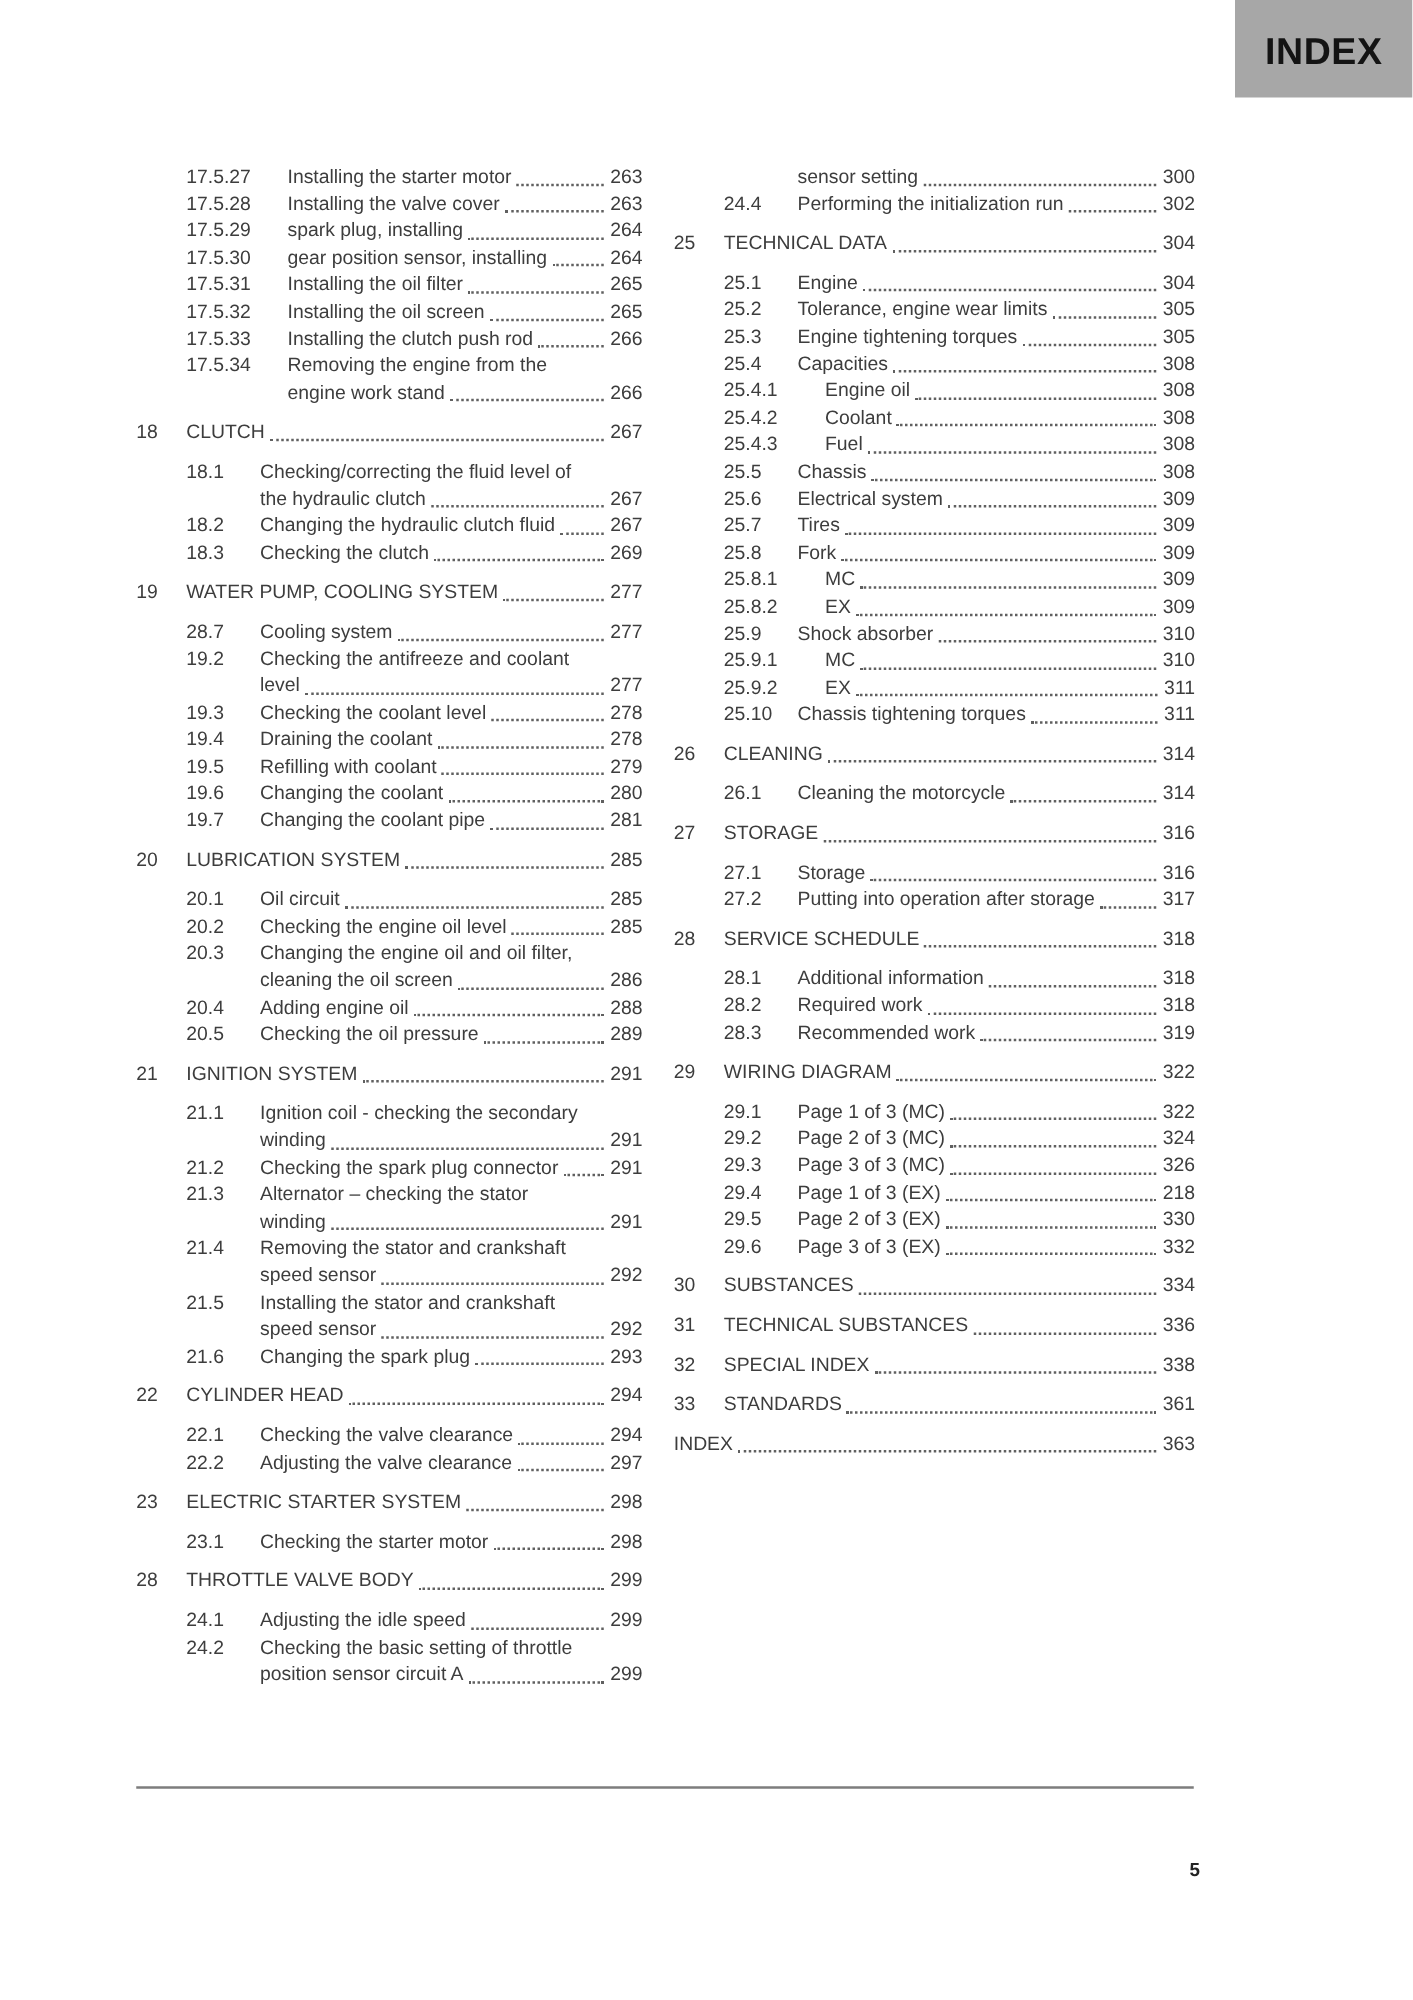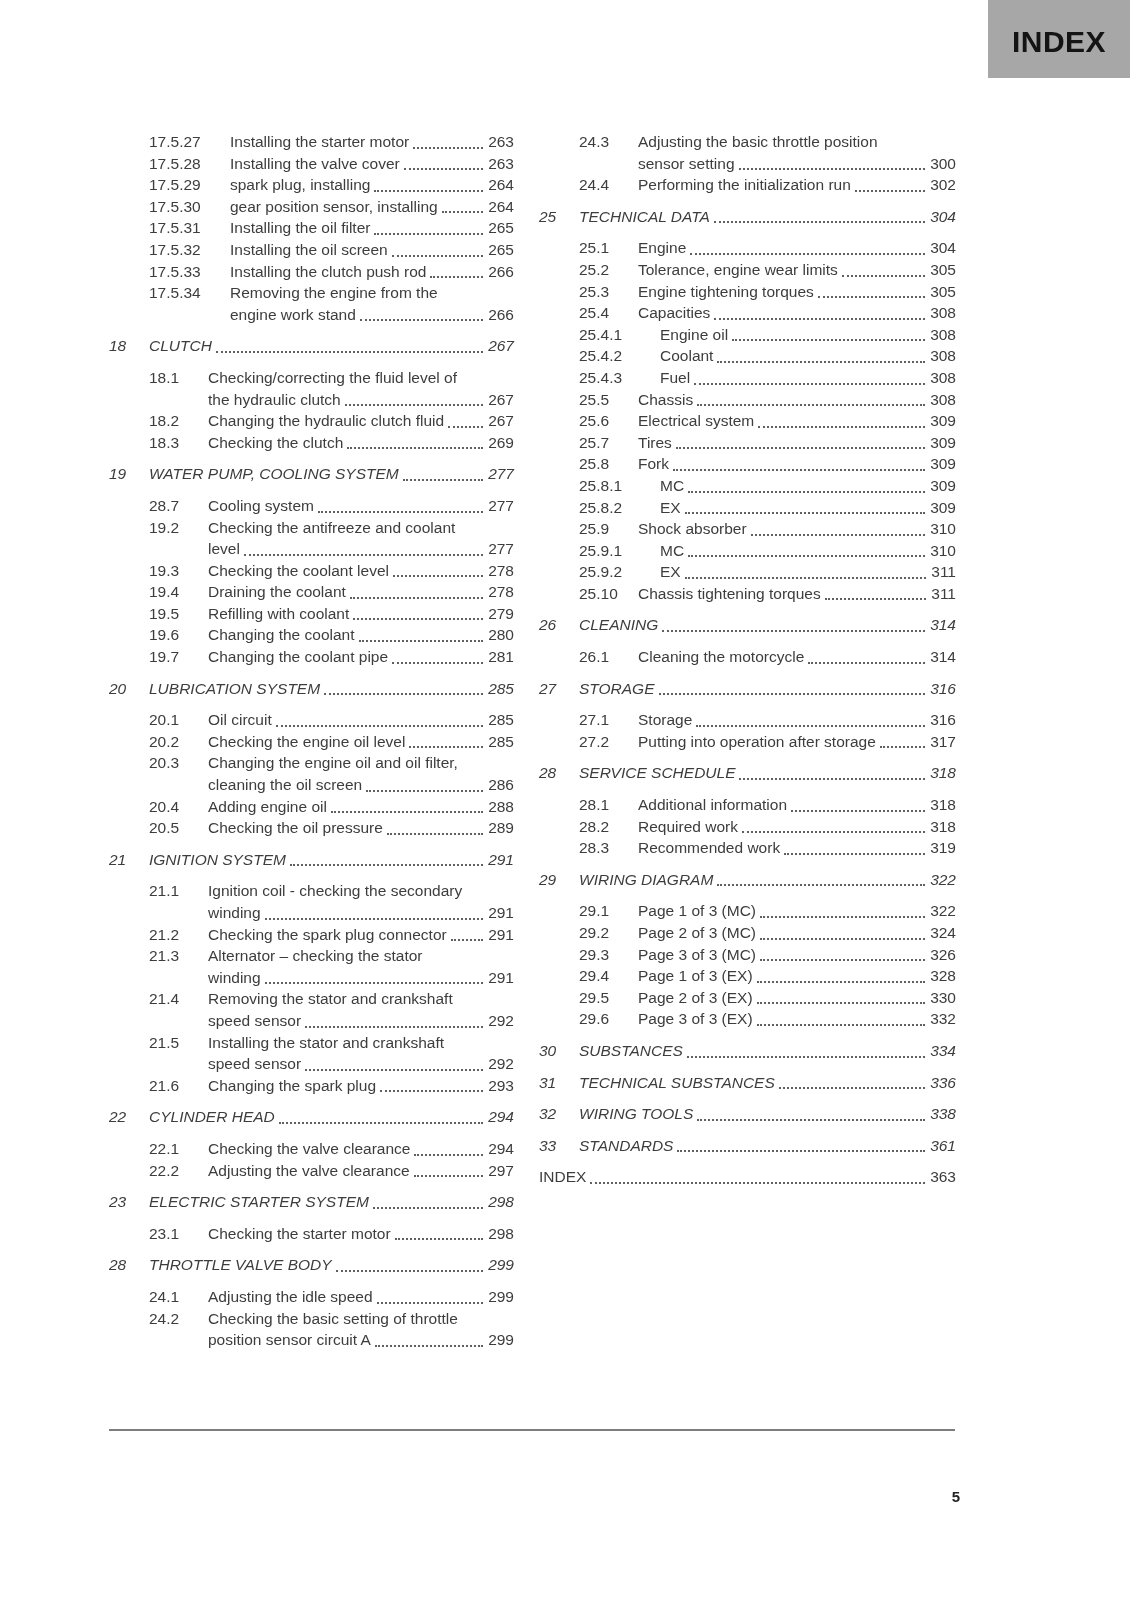--- a/index.html
+++ b/index.html
@@ -34,21 +34,21 @@
   .num { flex: none; }
   .title { flex: none; white-space: pre; }
   .leader {
     flex: 1 1 0; min-width: 0;
     align-self: flex-end;
     margin: 0 3px 4px 4px;
     border-bottom: 2px dotted #606060;
   }
   .pg { flex: none; margin-left: 2px; }
 
-  .lvl-chapter { margin: 10px 0; font-style: italic; }
+  .lvl-chapter { margin: 10px 0; }
   .lvl-chapter .num { width: 40px; }
   .lvl-sub  .num { margin-left: 40px; width: 59px; }
   .lvl-sub3 .num { margin-left: 40px; width: 81px; }
   .lvl-root { margin: 10px 0; }
   .lvl-root .num { width: 0; }
 
   
   .footer-rule {
     position: absolute; left: 93px; top: 1429px;
     width: 846px; height: 0;
@@ -348,24 +348,20 @@
         </div>
         <div class="row lvl-sub">
           <span class="num"></span>
           <span class="title">position sensor circuit A</span>
           <span class="leader"></span>
           <span class="pg">299</span>
         </div>
       </div>
       <div class="toc-col">
         <div class="row lvl-sub">
-          <span class="num">24.3</span>
-          <span class="title">Adjusting the basic throttle position</span>
-        </div>
-        <div class="row lvl-sub">
           <span class="num"></span>
           <span class="title">sensor setting</span>
           <span class="leader"></span>
           <span class="pg">300</span>
         </div>
         <div class="row lvl-sub">
           <span class="num">24.4</span>
           <span class="title">Performing the initialization run</span>
           <span class="leader"></span>
           <span class="pg">302</span>
@@ -553,21 +549,21 @@
         <div class="row lvl-sub">
           <span class="num">29.3</span>
           <span class="title">Page 3 of 3 (MC)</span>
           <span class="leader"></span>
           <span class="pg">326</span>
         </div>
         <div class="row lvl-sub">
           <span class="num">29.4</span>
           <span class="title">Page 1 of 3 (EX)</span>
           <span class="leader"></span>
-          <span class="pg">328</span>
+          <span class="pg">218</span>
         </div>
         <div class="row lvl-sub">
           <span class="num">29.5</span>
           <span class="title">Page 2 of 3 (EX)</span>
           <span class="leader"></span>
           <span class="pg">330</span>
         </div>
         <div class="row lvl-sub">
           <span class="num">29.6</span>
           <span class="title">Page 3 of 3 (EX)</span>
@@ -581,21 +577,21 @@
           <span class="pg">334</span>
         </div>
         <div class="row lvl-chapter">
           <span class="num">31</span>
           <span class="title">TECHNICAL SUBSTANCES</span>
           <span class="leader"></span>
           <span class="pg">336</span>
         </div>
         <div class="row lvl-chapter">
           <span class="num">32</span>
-          <span class="title">WIRING TOOLS</span>
+          <span class="title">SPECIAL INDEX</span>
           <span class="leader"></span>
           <span class="pg">338</span>
         </div>
         <div class="row lvl-chapter">
           <span class="num">33</span>
           <span class="title">STANDARDS</span>
           <span class="leader"></span>
           <span class="pg">361</span>
         </div>
         <div class="row lvl-root">

